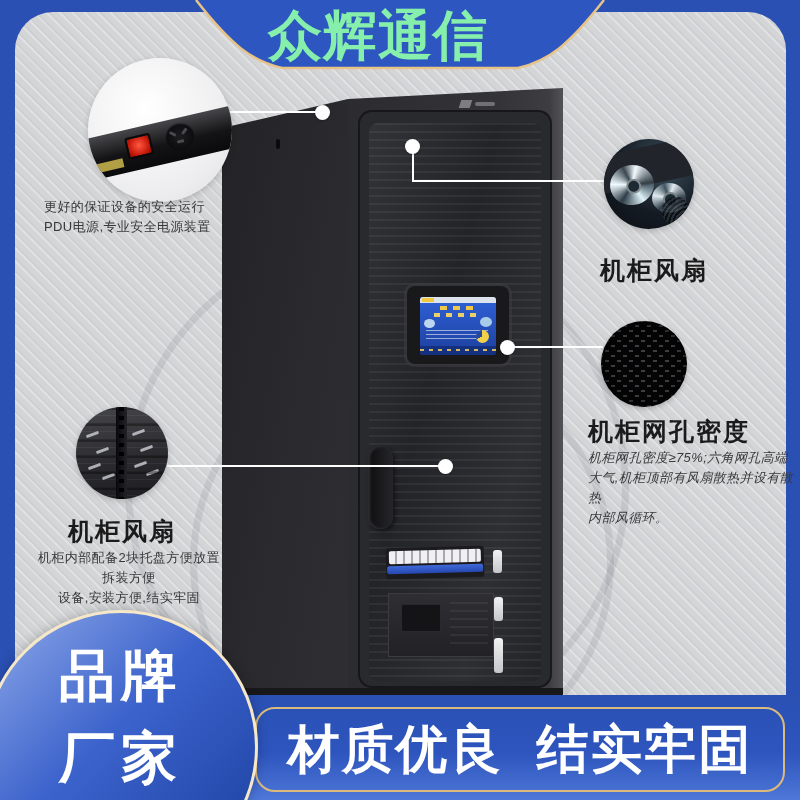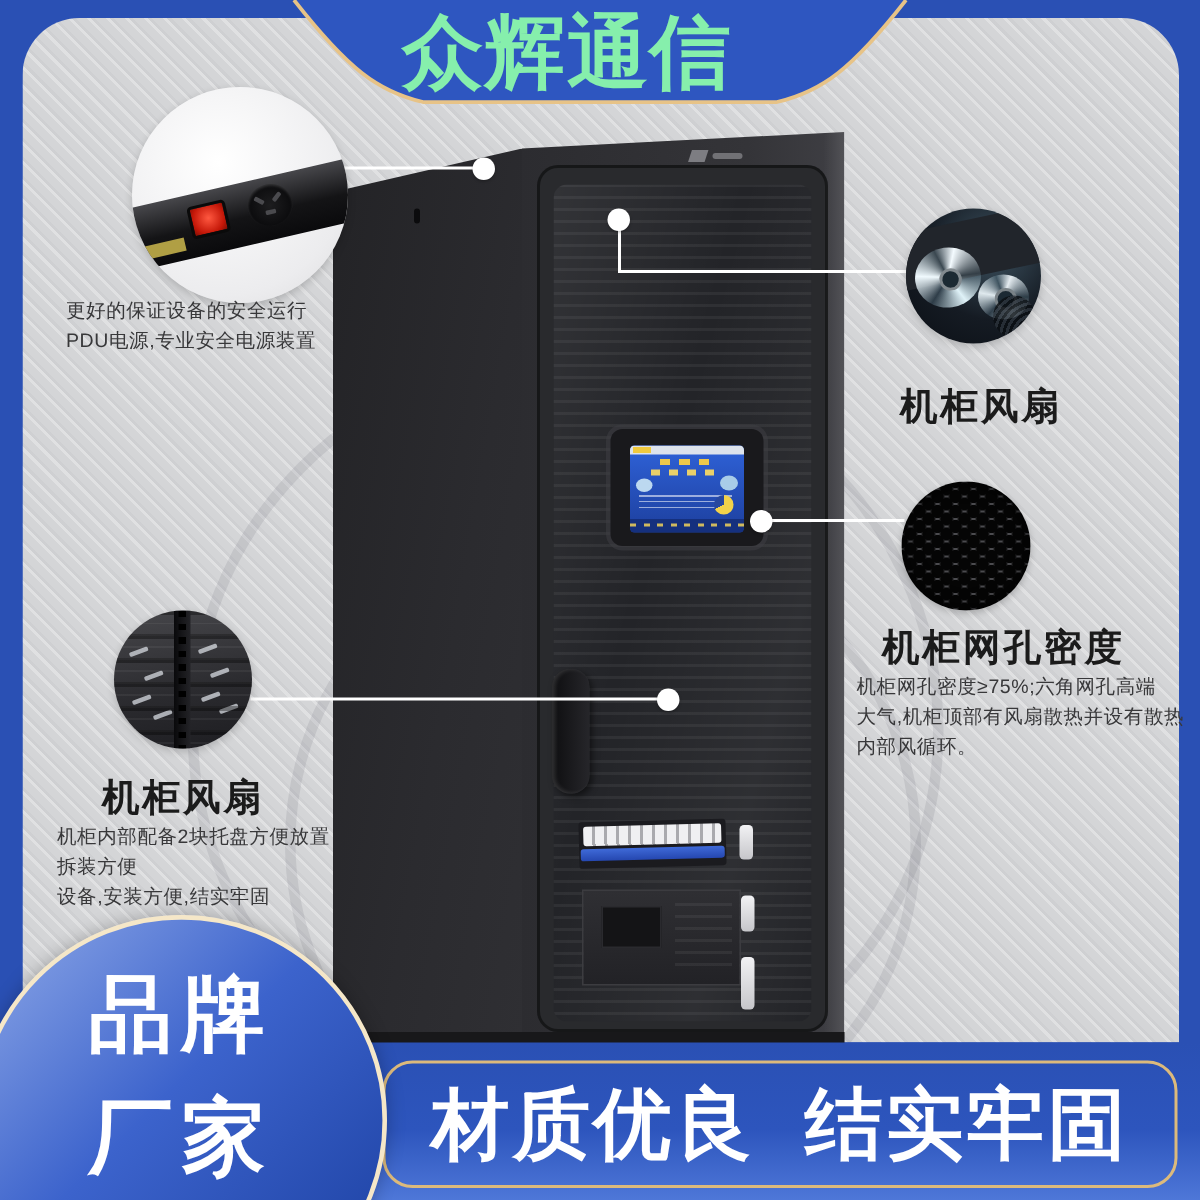--- a/index.html
+++ b/index.html
@@ -132,22 +132,22 @@
   .tray-slot:nth-of-type(7){left:58px;top:56px;}  .tray-slot:nth-of-type(8){left:70px;top:64px;}
   
   .f-title{position:absolute;font-weight:bold;color:#1b1b1b;font-size:25px;letter-spacing:2px;}
   .t-pdu{left:44px;top:164px;}
   .t-fan{left:600px;top:222px;margin-top:32px;}
   .t-mesh{left:588px;top:415px;}
   .t-tray{left:68px;top:515px;}
   .f-desc{position:absolute;color:#38383a;font-size:13px;line-height:20px;letter-spacing:.4px;}
   .d-pdu{left:44px;top:197px;}
   .d-fan{left:572px;top:258px;}
-  .d-mesh{left:571px;top:448px;}
-  .d-tray{left:38px;top:548px;}
+  .d-mesh{left:588px;top:448px;font-style:italic;}
+  .d-tray{left:38px;top:548px;text-align:center;}
   
   .ribbon-svg{position:absolute;left:0;top:0;width:800px;height:72px;}
   .brand-title{position:absolute;left:0;top:6px;width:756px;text-align:center;color:#86efac;
                font-size:54px;line-height:58px;font-weight:bold;letter-spacing:1px;}
   
   .bottom-strip{position:absolute;left:0;top:695px;width:800px;height:105px;
                 background:linear-gradient(180deg,#2a50b4 0%,#2d55bd 55%,#4e77d8 100%);}
   .quality-banner{position:absolute;left:255px;top:707px;width:526px;height:81px;border:2px solid #dcba7c;
                   border-radius:20px;display:flex;align-items:center;justify-content:center;}
   .quality-text{color:#ffffff;font-size:52px;font-weight:bold;letter-spacing:2px;white-space:pre;}

